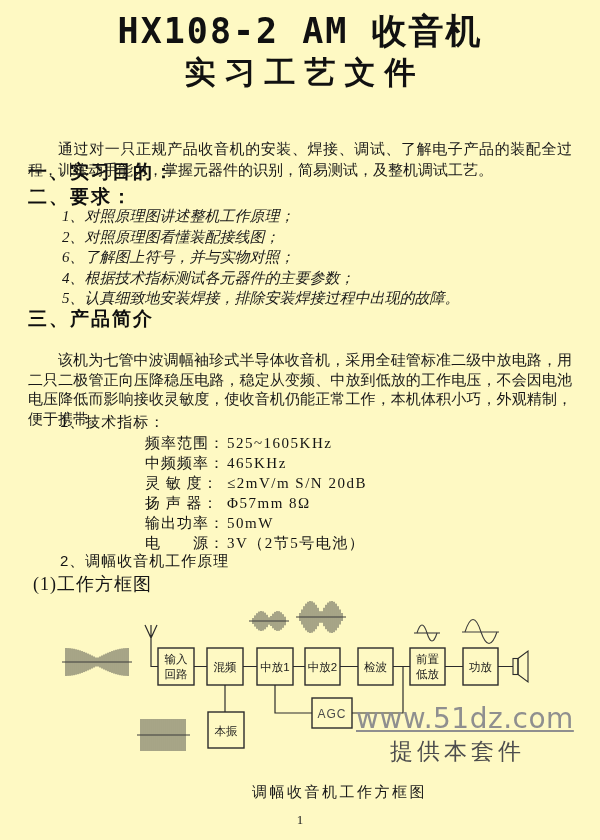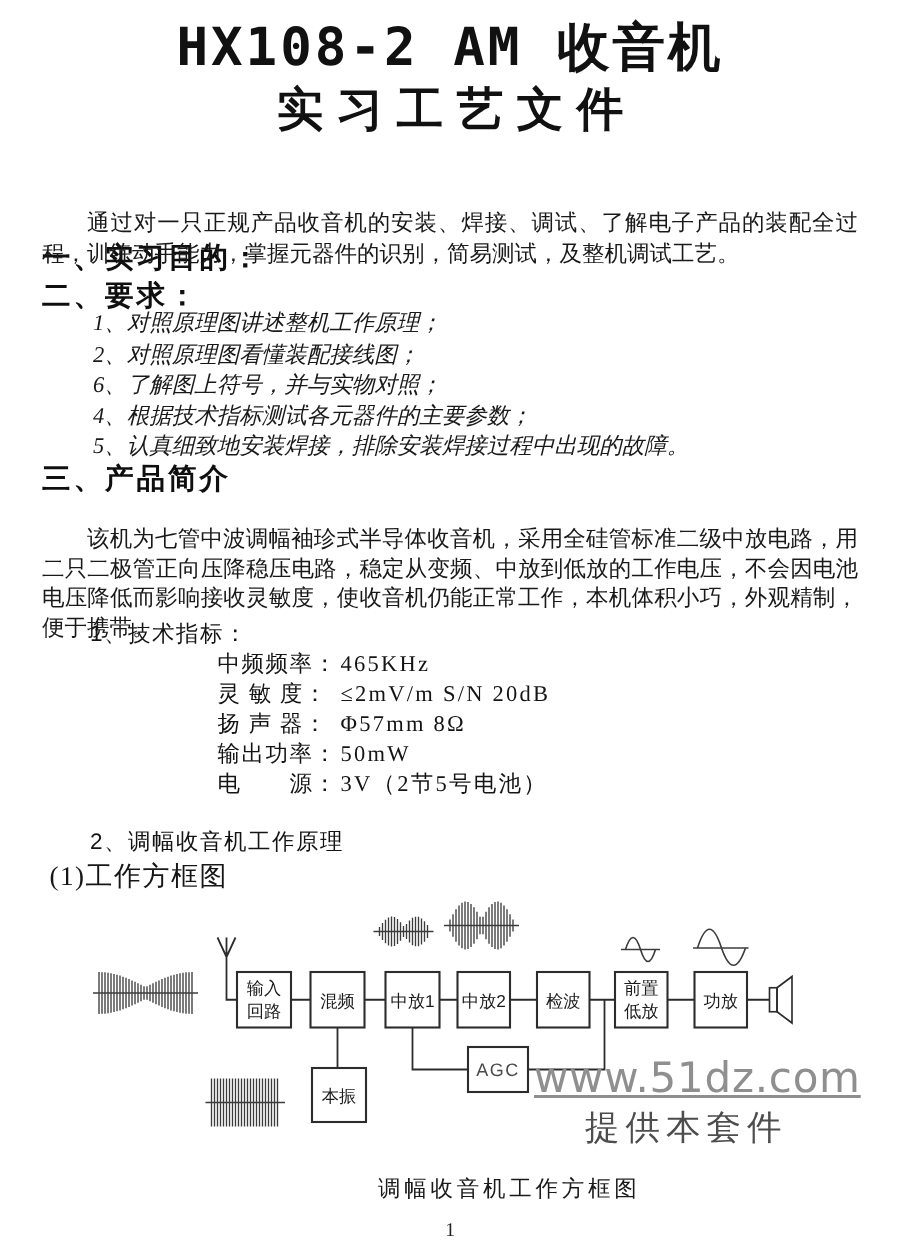--- a/index.html
+++ b/index.html
@@ -1,19 +1,19 @@
 <!DOCTYPE html>
 <html><head>
 <meta charset="utf-8">
 <style>
   * { margin:0; padding:0; box-sizing:border-box; }
   html,body { background:#e8e8e8; }
   .page {
     position:relative; width:600px; height:840px; margin:0 auto;
-    background:#ffffff; color:#161616; overflow:hidden;
+    background:#fef9c3; color:#161616; overflow:hidden;
     font-family:"Liberation Serif","DejaVu Serif",serif;
   }
   .abs { position:absolute; }
   .title1 {
     top:8px; left:0; right:0; text-align:center;
     font-family:"DejaVu Sans Mono","Liberation Mono",monospace;
     font-size:35px; font-weight:bold; letter-spacing:2px; color:#111;
   }
   .title2 {
     top:52px; left:0; right:0; text-align:center;
@@ -87,20 +87,23 @@
     <div>5、认真细致地安装焊接，排除安装焊接过程中出现的故障。</div>
   </div>
 
   <div class="abs sec-heading" style="top:306px;left:28px;">三、产品简介</div>
   <div class="abs para p2">该机为七管中波调幅袖珍式半导体收音机，采用全硅管标准二级中放电路，用二只二极管正向压降稳压电路，稳定从变频、中放到低放的工作电压，不会因电池电压降低而影响接收灵敏度，使收音机仍能正常工作，本机体积小巧，外观精制，便于携带。</div>
 
   <div class="abs sub-title" style="top:413px;left:60px;">1、技术指标：</div>
 
   <div class="abs specs">
     <div class="spec-row">
+      <span class="spec-label">频率范围：</span><span class="spec-value">525~1605KHz</span>
+    </div>
+    <div class="spec-row">
       <span class="spec-label">中频频率：</span><span class="spec-value">465KHz</span>
     </div>
     <div class="spec-row">
       <span class="spec-label">灵 敏 度：</span><span class="spec-value">≤2mV/m  S/N 20dB</span>
     </div>
     <div class="spec-row">
       <span class="spec-label">扬 声 器：</span><span class="spec-value">Φ57mm  8Ω</span>
     </div>
     <div class="spec-row">
       <span class="spec-label">输出功率：</span><span class="spec-value">50mW</span>

